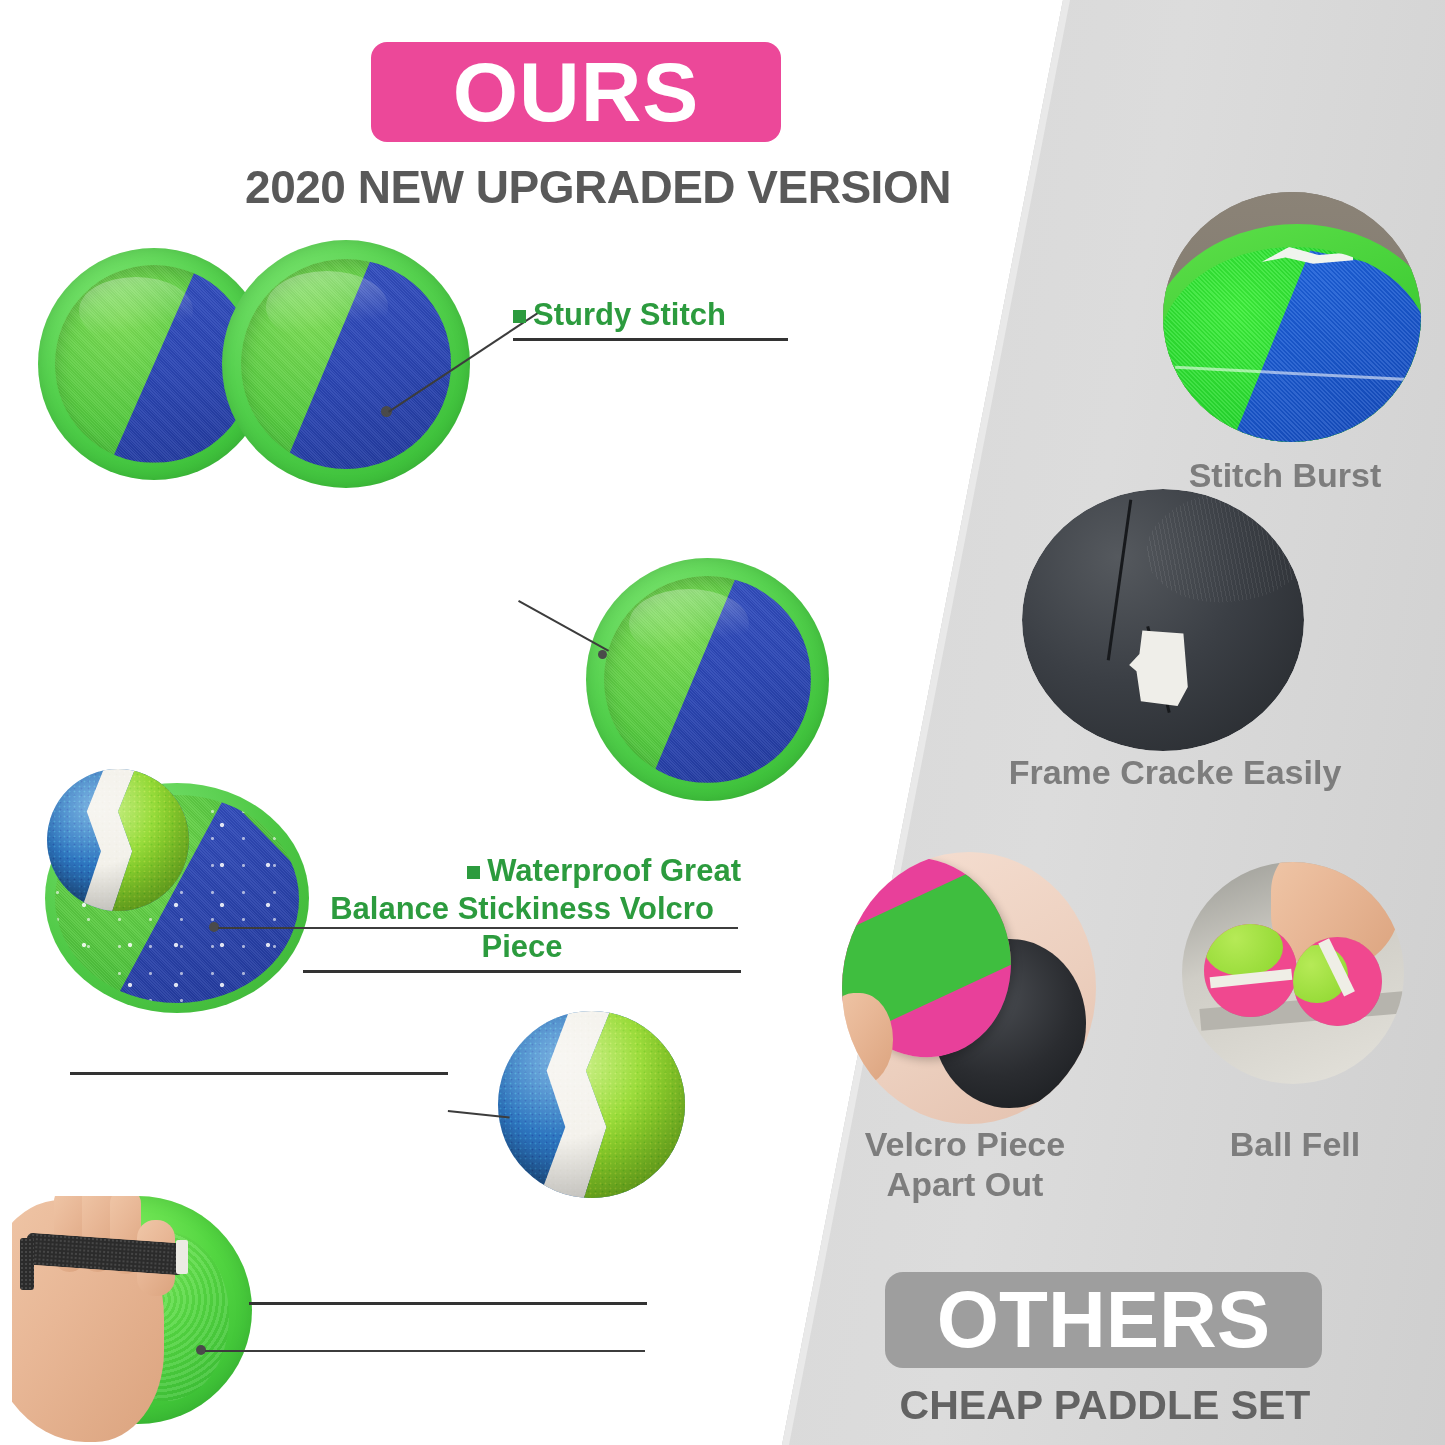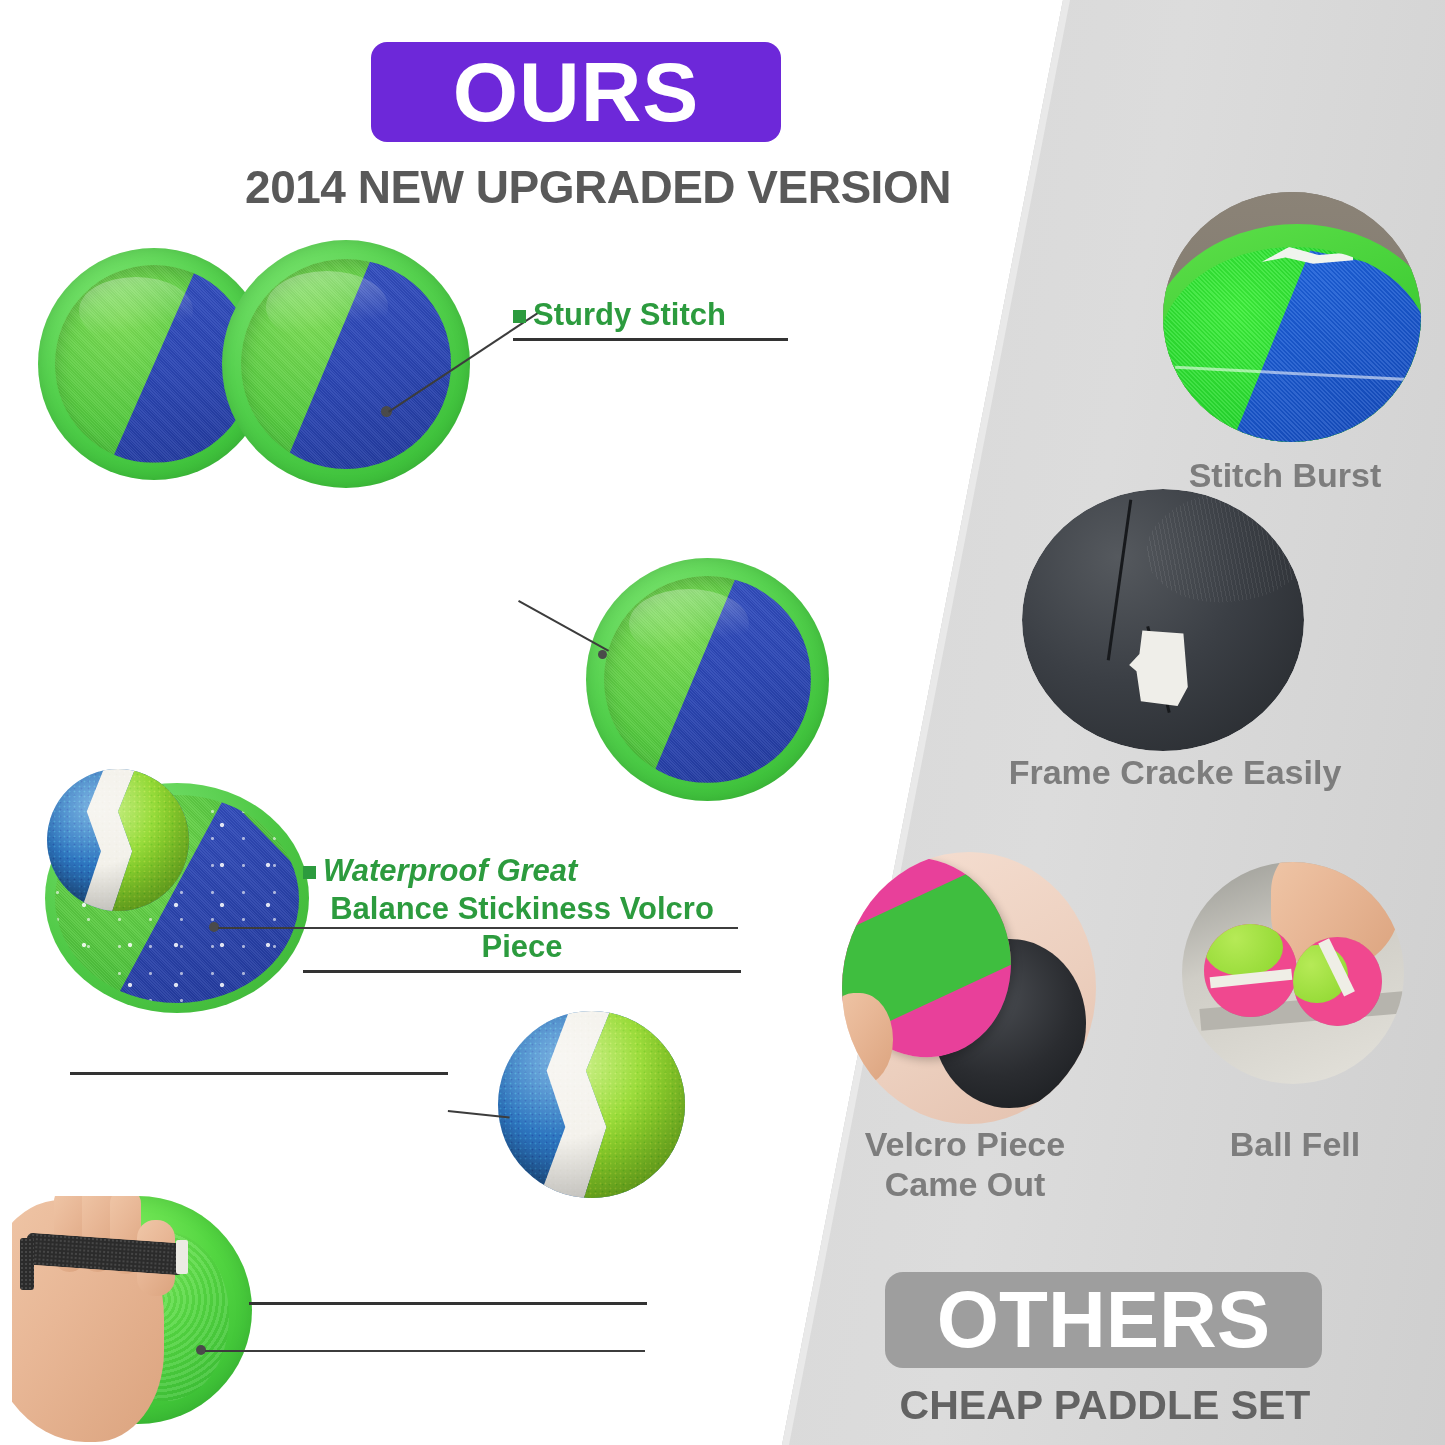--- a/index.html
+++ b/index.html
@@ -26,21 +26,21 @@
   }
   .divider-edge {
     position:absolute; inset:0;
     background:#e9e9e9;
     clip-path: polygon(1063px 0, 1070px 0, 789px 1445px, 782px 1445px);
   }
 
   
   .ours-badge {
     position:absolute; left:371px; top:42px; width:410px; height:100px;
-    background:#6d28d9; border-radius:16px;
+    background:#ec4899; border-radius:16px;
     display:flex; align-items:center; justify-content:center;
   }
   .ours-badge span {
     color:#fff; font-size:84px; font-weight:bold; letter-spacing:1px;
     line-height:1;
   }
   .ours-sub {
     position:absolute; left:228px; top:160px; width:740px;
     text-align:center; color:#595959;
     font-size:46px; font-weight:bold; letter-spacing:-0.5px;
@@ -163,21 +163,21 @@
 
 <div id="stage">
 
   <div class="right-panel"></div>
   <div class="right-panel-sheen"></div>
   <div class="divider-edge"></div>
 
   <div class="ours-badge">
     <span>OURS</span>
   </div>
-  <div class="ours-sub">2014 NEW UPGRADED VERSION</div>
+  <div class="ours-sub">2020 NEW UPGRADED VERSION</div>
 
   <div class="paddle" style="left:38px; top:248px; width:232px; height:232px;">
     <div class="rim"></div>
     <div class="face">
       <div class="blue" style="clip-path:polygon(72% 0, 100% 0, 100% 100%, 28% 100%);"></div>
       <div class="gloss"></div>
     </div>
   </div>
 
   <div class="paddle" style="left:222px; top:240px; width:248px; height:248px;">
@@ -219,21 +219,21 @@
       <div class="white-band" style="background:#f3f1ea; clip-path:polygon(40% 0, 62% 0, 50% 30%, 60% 58%, 46% 100%, 24% 100%, 38% 58%, 28% 30%);"></div>
       <div class="green-cap" style="background:radial-gradient(circle at 42% 30%, #b4e85c 0%, #8bd62e 50%, #6ab41c 100%); clip-path:polygon(62% 0, 100% 0, 100% 100%, 46% 100%, 60% 58%, 50% 30%);"></div>
       <div class="texture"></div>
       <div class="shade"></div>
     </div>
   </div>
 
   <div class="dot" style="left:209px; top:922px; width:10px; height:10px;"></div>
   <div class="leader" style="left:218px; top:927px; width:520px;"></div>
   <div class="callout" style="left:303px; top:852px; width:438px;">
-    <div class="lbl two" style="text-align:left;font-style:italic;"><span class="bullet-sq"></span><span>Waterproof Great</span></div>
+    <div class="lbl two" style="text-align:right;"><span class="bullet-sq"></span><span>Waterproof Great</span></div>
     <div class="lbl two" style="text-align:center;">Balance Stickiness Volcro Piece</div>
     <div class="rule" style="margin-top:5px;"></div>
   </div>
 
   <div class="ball" style="left:498px; top:1011px; width:187px; height:187px;">
     <div class="white-band" style="background:#f4f2ec; clip-path:polygon(38% 0, 60% 0, 47% 32%, 58% 62%, 46% 100%, 22% 100%, 36% 62%, 26% 32%);"></div>
     <div class="green-cap" style="background:radial-gradient(circle at 44% 28%, #b8ea5f 0%, #8ed62c 52%, #6db61b 100%); clip-path:polygon(60% 0, 100% 0, 100% 100%, 46% 100%, 58% 62%, 47% 32%);"></div>
     <div class="texture"></div>
     <div class="shade"></div>
   </div>
@@ -308,21 +308,21 @@
     <div style="position:absolute; left:-4%; top:2%; width:70%; height:74%; border-radius:50%;
                 overflow:hidden; transform:rotate(-16deg);
                 box-shadow:2px 4px 8px rgba(0,0,0,.22);">
       <div style="position:absolute; inset:0; background:#e8409a;"></div>
       <div style="position:absolute; left:0; top:22%; width:100%; height:50%; background:#3fbe3f; transform:rotate(-9deg);"></div>
     </div>
     <div class="hand" style="left:-6%; top:52%; width:26%; height:34%; border-radius:40% 50% 50% 40%;"></div>
   </div>
   <div class="rcap" style="left:830px; top:1124px; width:270px;">
     <div>Velcro Piece</div>
-    <div>Came Out</div>
+    <div>Apart Out</div>
   </div>
 
   <div class="photo" style="left:1182px; top:862px; width:222px; height:222px;">
     <div style="position:absolute; inset:0; background:linear-gradient(160deg,#9a9a94 0%, #cfcdc6 40%, #e4e2db 100%);"></div>
     <div style="position:absolute; left:8%; top:62%; width:92%; height:10%; background:#b6b4ad; transform:rotate(-5deg);"></div>
 
     <div class="hand" style="left:40%; top:-10%; width:58%; height:58%; border-radius:40% 46% 50% 42%;"></div>
 
     <div style="position:absolute; left:10%; top:28%; width:42%; height:42%; border-radius:50%; overflow:hidden;
                 box-shadow:inset -6px -6px 14px rgba(0,0,0,.26);">

